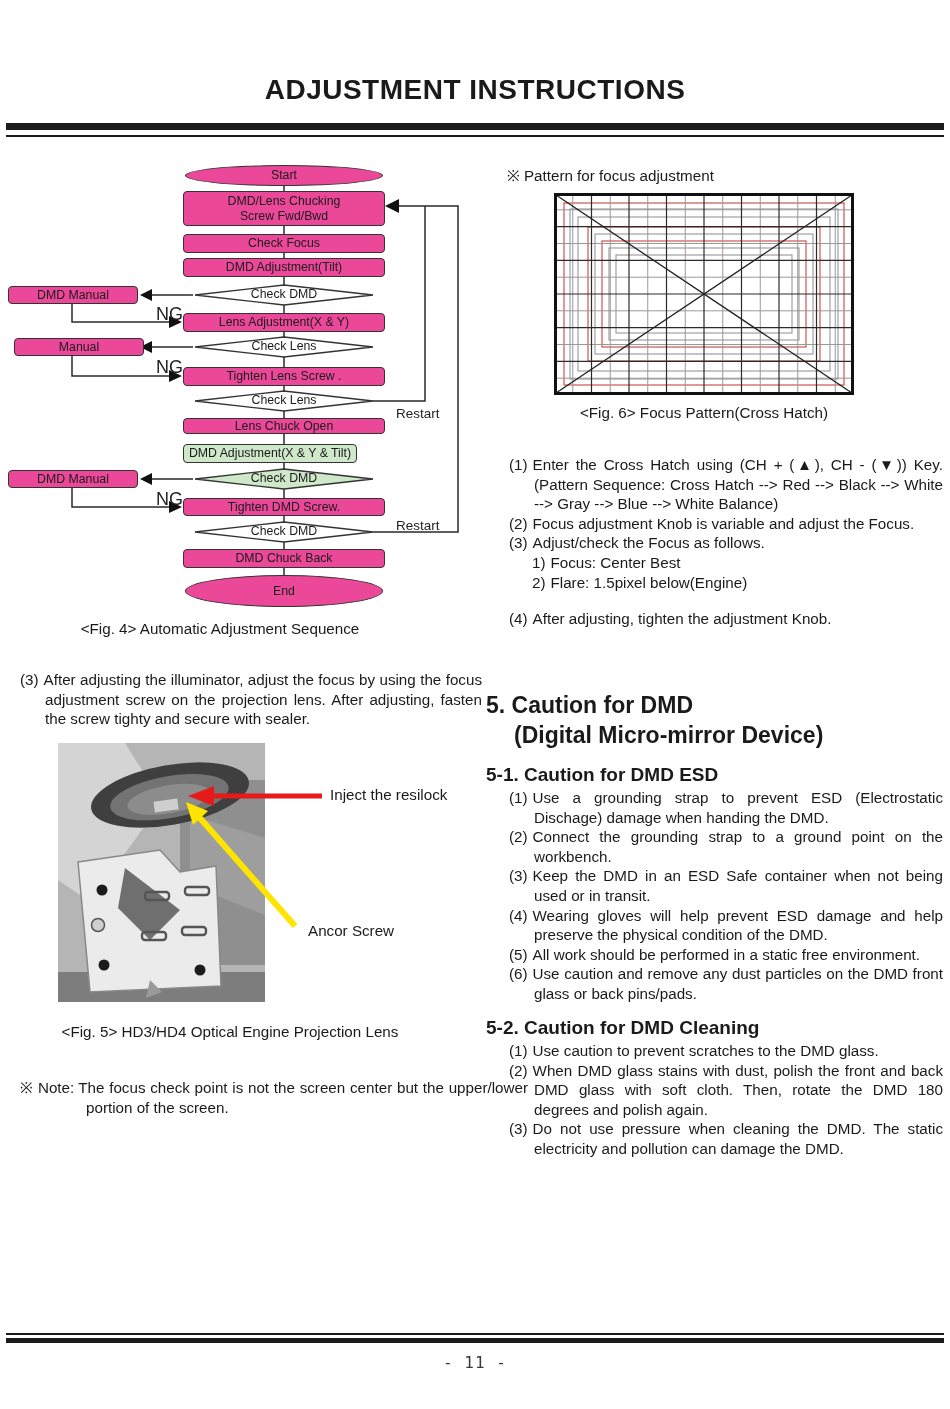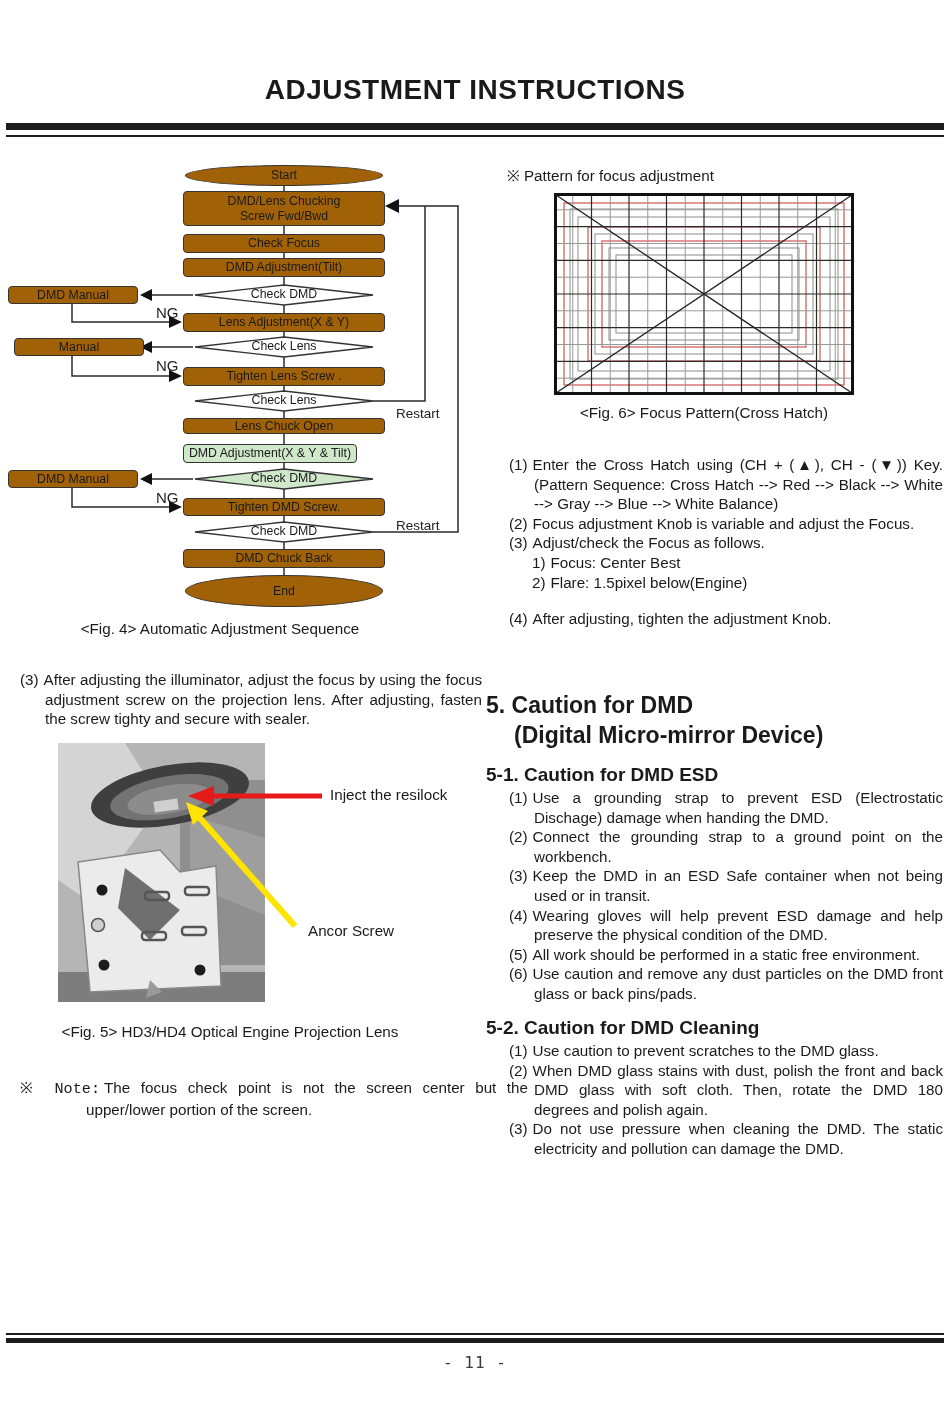--- a/index.html
+++ b/index.html
@@ -23,27 +23,27 @@
   .hang .num { margin-right:5px; }
   .sub { padding-left:23px; text-align:left; }
   .caption { font-size:15.2px; text-align:center; }
   .h-sec { font-size:23px; font-weight:bold; line-height:28px; }
   .h-sub { font-size:19px; font-weight:bold; }
 
   
   #flowchart { position:absolute; left:0; top:160px; width:475px; height:482px; }
   #flowchart svg.wires { position:absolute; left:0; top:0; z-index:1; }
   .fc-box { position:absolute; box-sizing:border-box; border:1.6px solid #333; border-radius:4px;
-    background:#a16207; display:flex; align-items:center; justify-content:center;
+    background:#ec4899; display:flex; align-items:center; justify-content:center;
     font-size:12.3px; text-align:center; line-height:1.18; z-index:2; }
   .fc-box.green { background:#cfe8ca; }
   .fc-ellipse { border-radius:50%; }
   .fc-dlabel { position:absolute; left:183px; width:202px; text-align:center;
     font-size:12.3px; z-index:3; }
-  .fc-note { position:absolute; font-size:15px; z-index:3; color:#222; }
+  .fc-note { position:absolute; font-size:18px; z-index:3; color:#222; }
   .fc-caption { position:absolute; left:0; top:460px; width:440px; }
 
   
   #focus-pattern { position:absolute; left:554px; top:193px; }
   #lens-figure { position:absolute; left:30px; top:740px; width:430px; height:272px; }
   #lens-figure .photo-label { position:absolute; font-size:15.2px; }
 </style>
 </head>
 <body>
 
@@ -222,21 +222,21 @@
       <polygon points="156,62 178,71 163,85" fill="#ffe400"></polygon>
     </g>
   </svg>
   <div class="photo-label" style="left:300px;top:46px;">Inject the resilock</div>
   <div class="photo-label" style="left:278px;top:182px;">Ancor Screw</div>
 </div>
 
 <div class="abs caption" style="left:30px;top:1023px;width:400px;">&lt;Fig. 5&gt; HD3/HD4 Optical Engine Projection Lens</div>
 
 <div class="abs body-text" style="left:20px;top:1078px;width:442px;padding-left:66px;text-indent:-66px;">
-  <span style="margin-right:4px;font-family:Liberation Mono, monospace;">※ Note:</span><span>The focus check point is not the screen center but the upper/lower portion of the screen.</span>
+  <span style="margin-right:4px;">※ Note:</span><span>The focus check point is not the screen center but the upper/lower portion of the screen.</span>
 </div>
 
 <div class="abs h-sec" style="left:486px;top:691px;">5. Caution for DMD</div>
 <div class="abs h-sec" style="left:514px;top:721px;">(Digital Micro-mirror Device)</div>
 
 <div class="abs h-sub" style="left:486px;top:764px;">5-1. Caution for DMD ESD</div>
 <div class="abs body-text" style="left:509px;top:788px;width:434px;">
   <div class="hang"><span class="num">(1)</span><span>Use a grounding strap to prevent ESD (Electrostatic Dischage) damage when handing the DMD.</span></div>
   <div class="hang"><span class="num">(2)</span><span>Connect the grounding strap to a ground point on the workbench.</span></div>
   <div class="hang"><span class="num">(3)</span><span>Keep the DMD in an ESD Safe container when not being used or in transit.</span></div>

